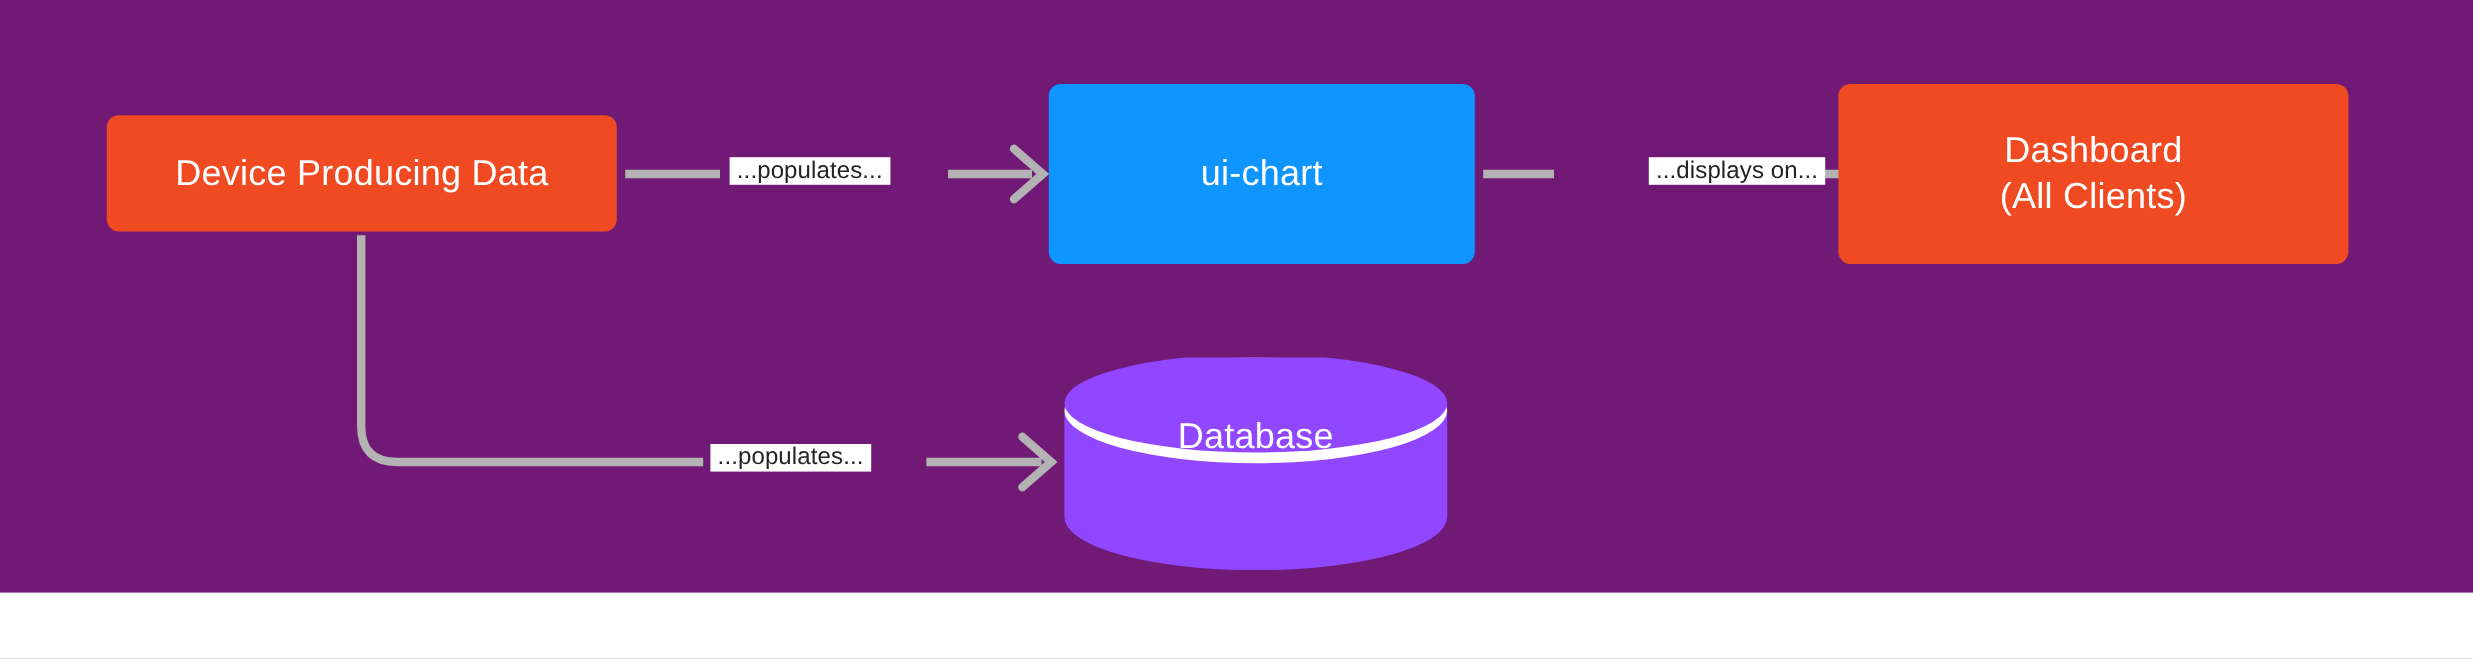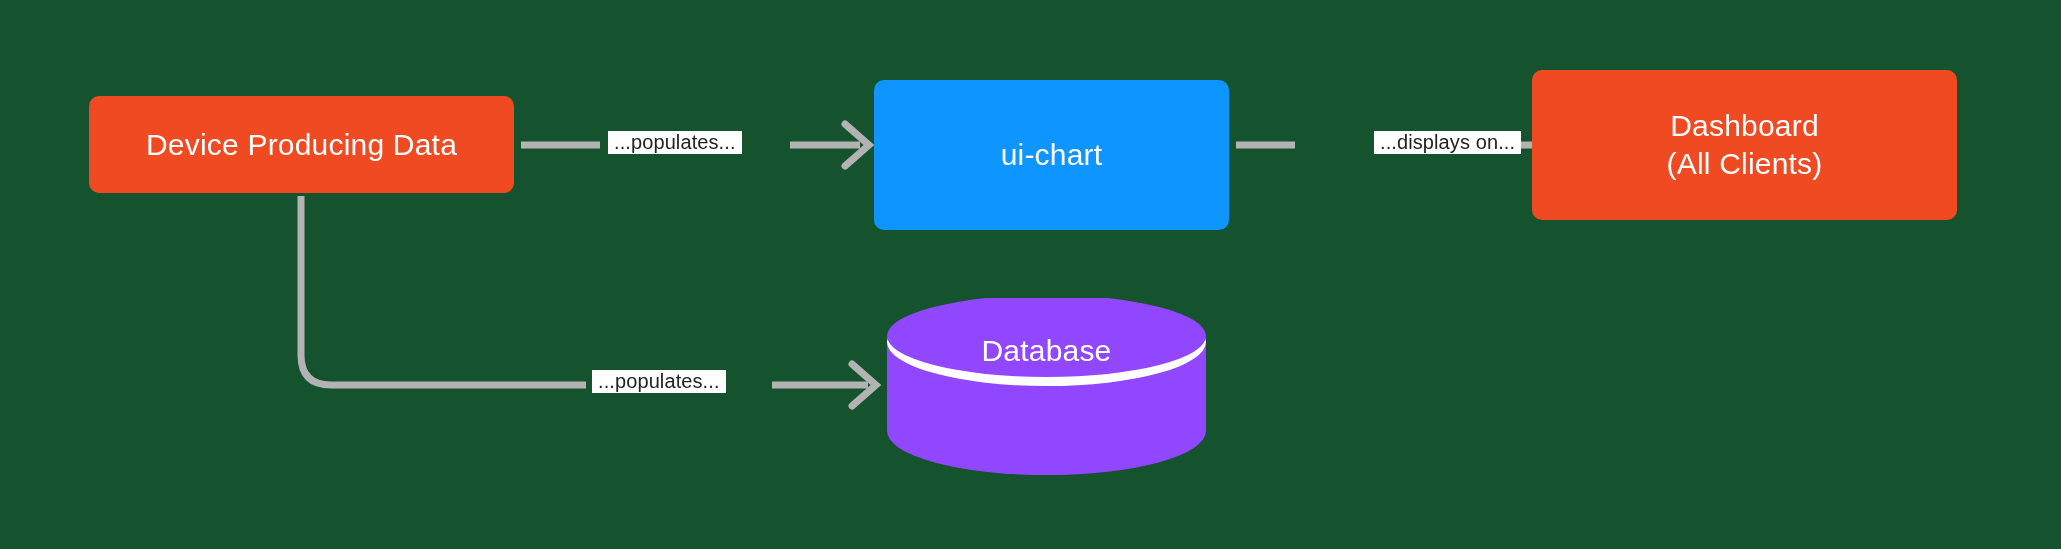--- a/index.html
+++ b/index.html
@@ -8,22 +8,22 @@
     padding: 0;
     background: #ffffff;
   }
   body {
     font-family: "Liberation Sans", sans-serif;
     -webkit-font-smoothing: antialiased;
   }
   #diagram-root {
     position: relative;
     width: 2061px;
-    height: 549px;
-    background: #14532d;
+    height: 494px;
+    background: #701a75;
     overflow: hidden;
   }
   #diagram-svg {
     position: absolute;
     left: 0;
     top: 0;
     width: 2061px;
     height: 549px;
     display: block;
   }
@@ -51,21 +51,21 @@
   #node-device {
     left: 89px;
     top: 96px;
     width: 425px;
     height: 97px;
     background: #F04A23;
   }
   
   #node-uichart {
     left: 874px;
-    top: 80px;
+    top: 70px;
     width: 355px;
     height: 150px;
     background: #0F95FF;
   }
   
   #node-dashboard {
     left: 1532px;
     top: 70px;
     width: 425px;
     height: 150px;
@@ -78,21 +78,21 @@
     top: 298px;
     width: 325px;
     height: 177px;
     background: transparent;
     align-items: flex-start;
     justify-content: center;
   }
   #node-database .node-label {
     position: relative;
     z-index: 3;
-    margin-top: 34px;
+    margin-top: 47px;
     pointer-events: none;
   }
   #db-svg {
     position: absolute;
     left: 0;
     top: 0;
     width: 325px;
     height: 177px;
     z-index: 1;
   }

